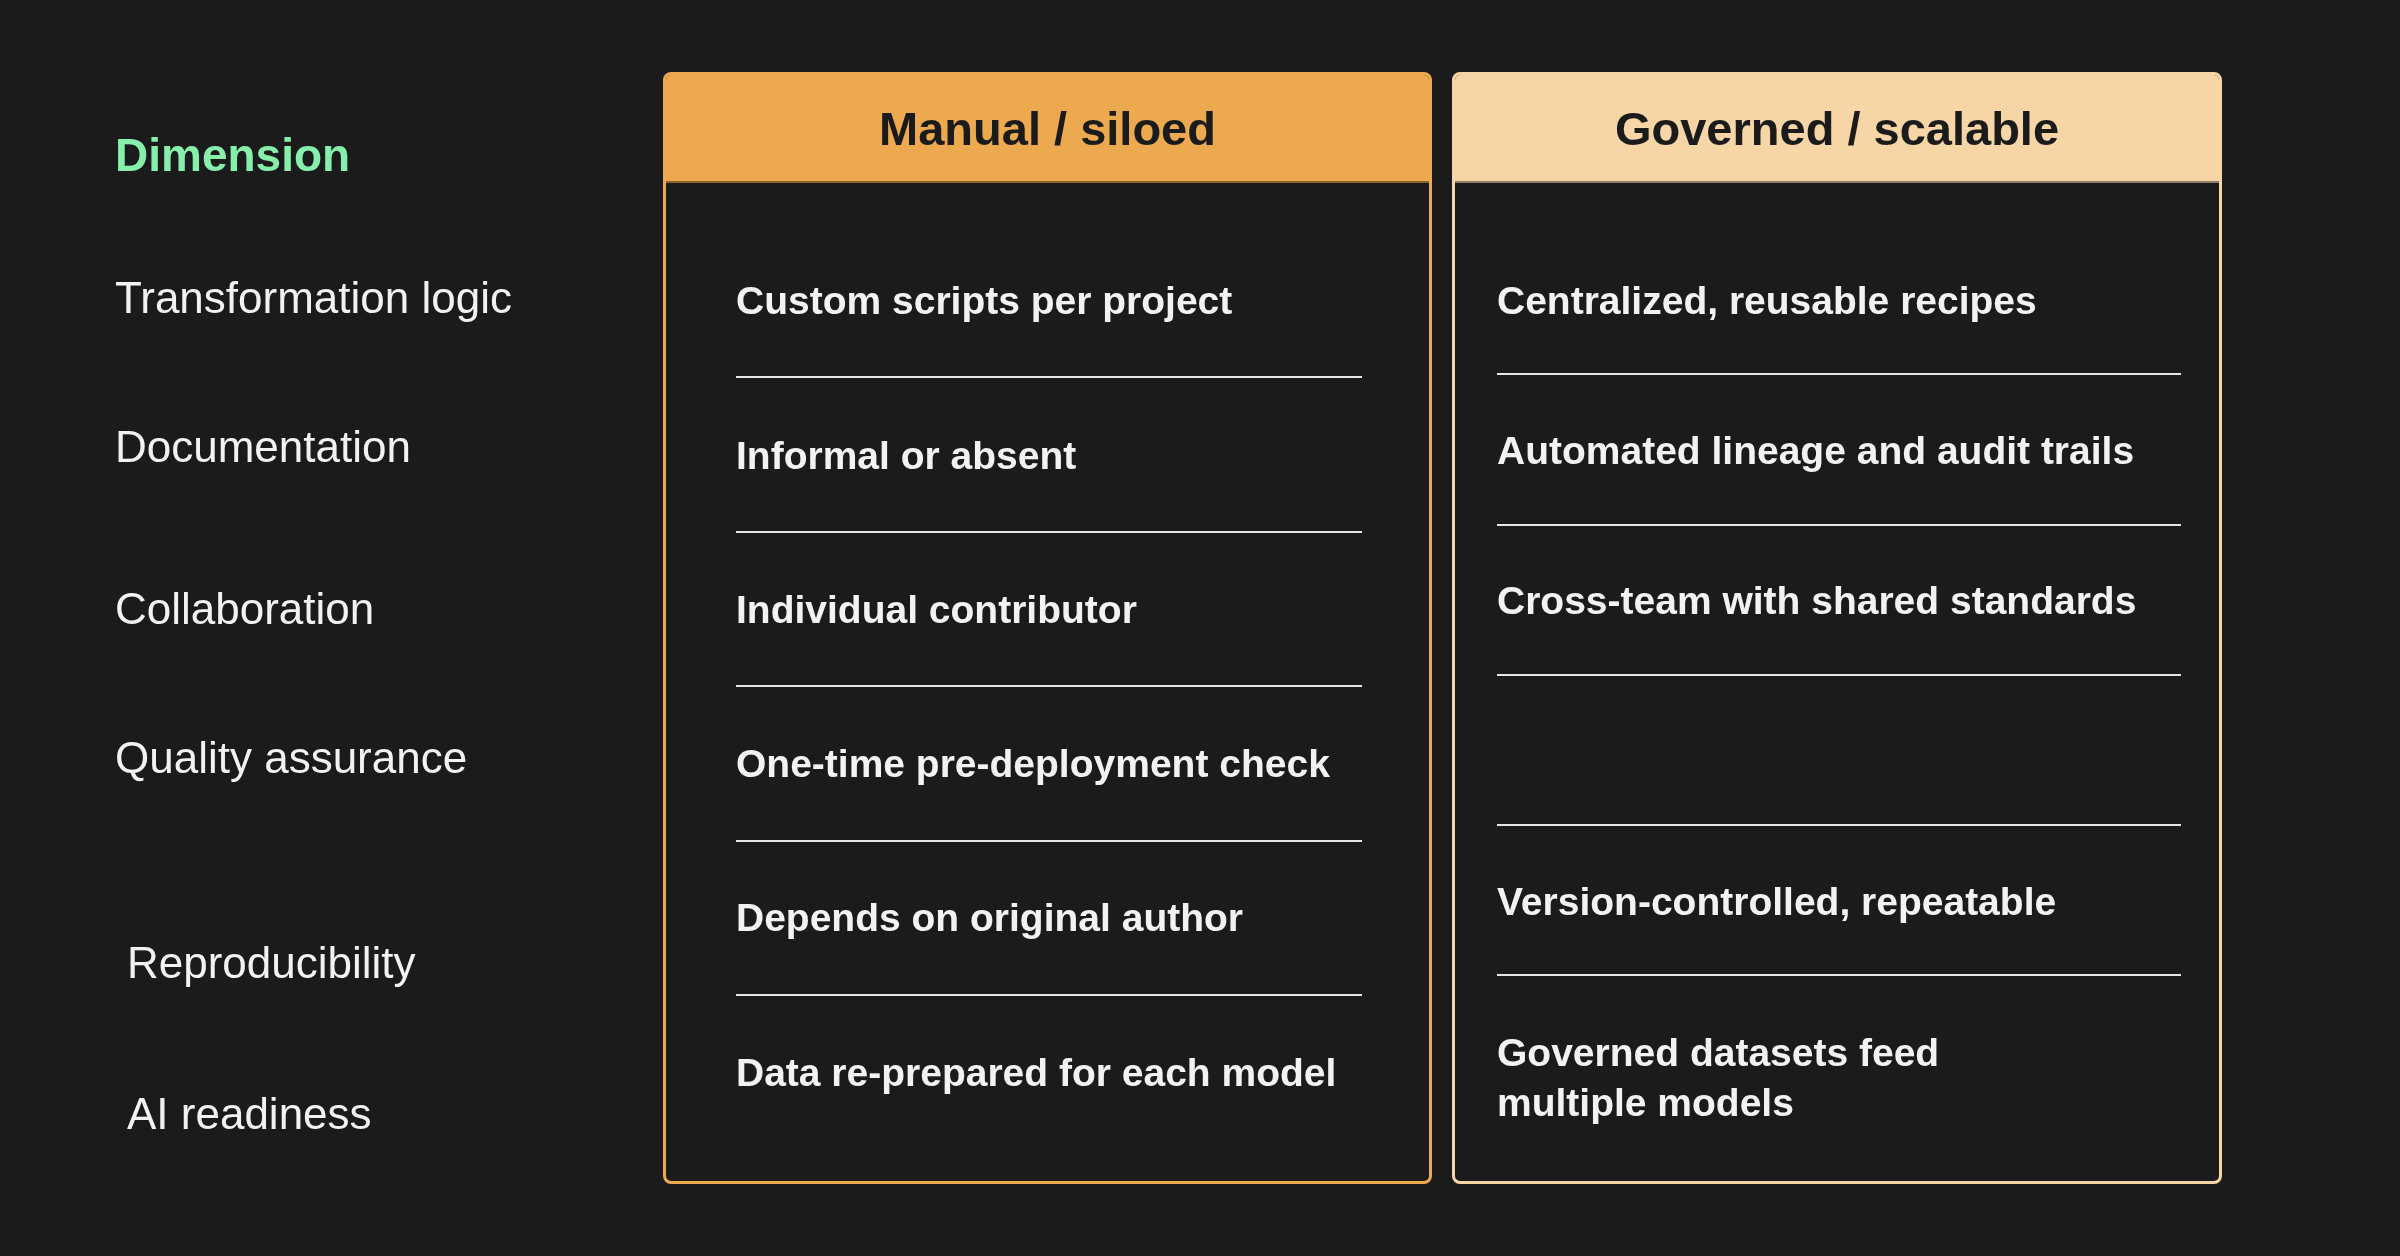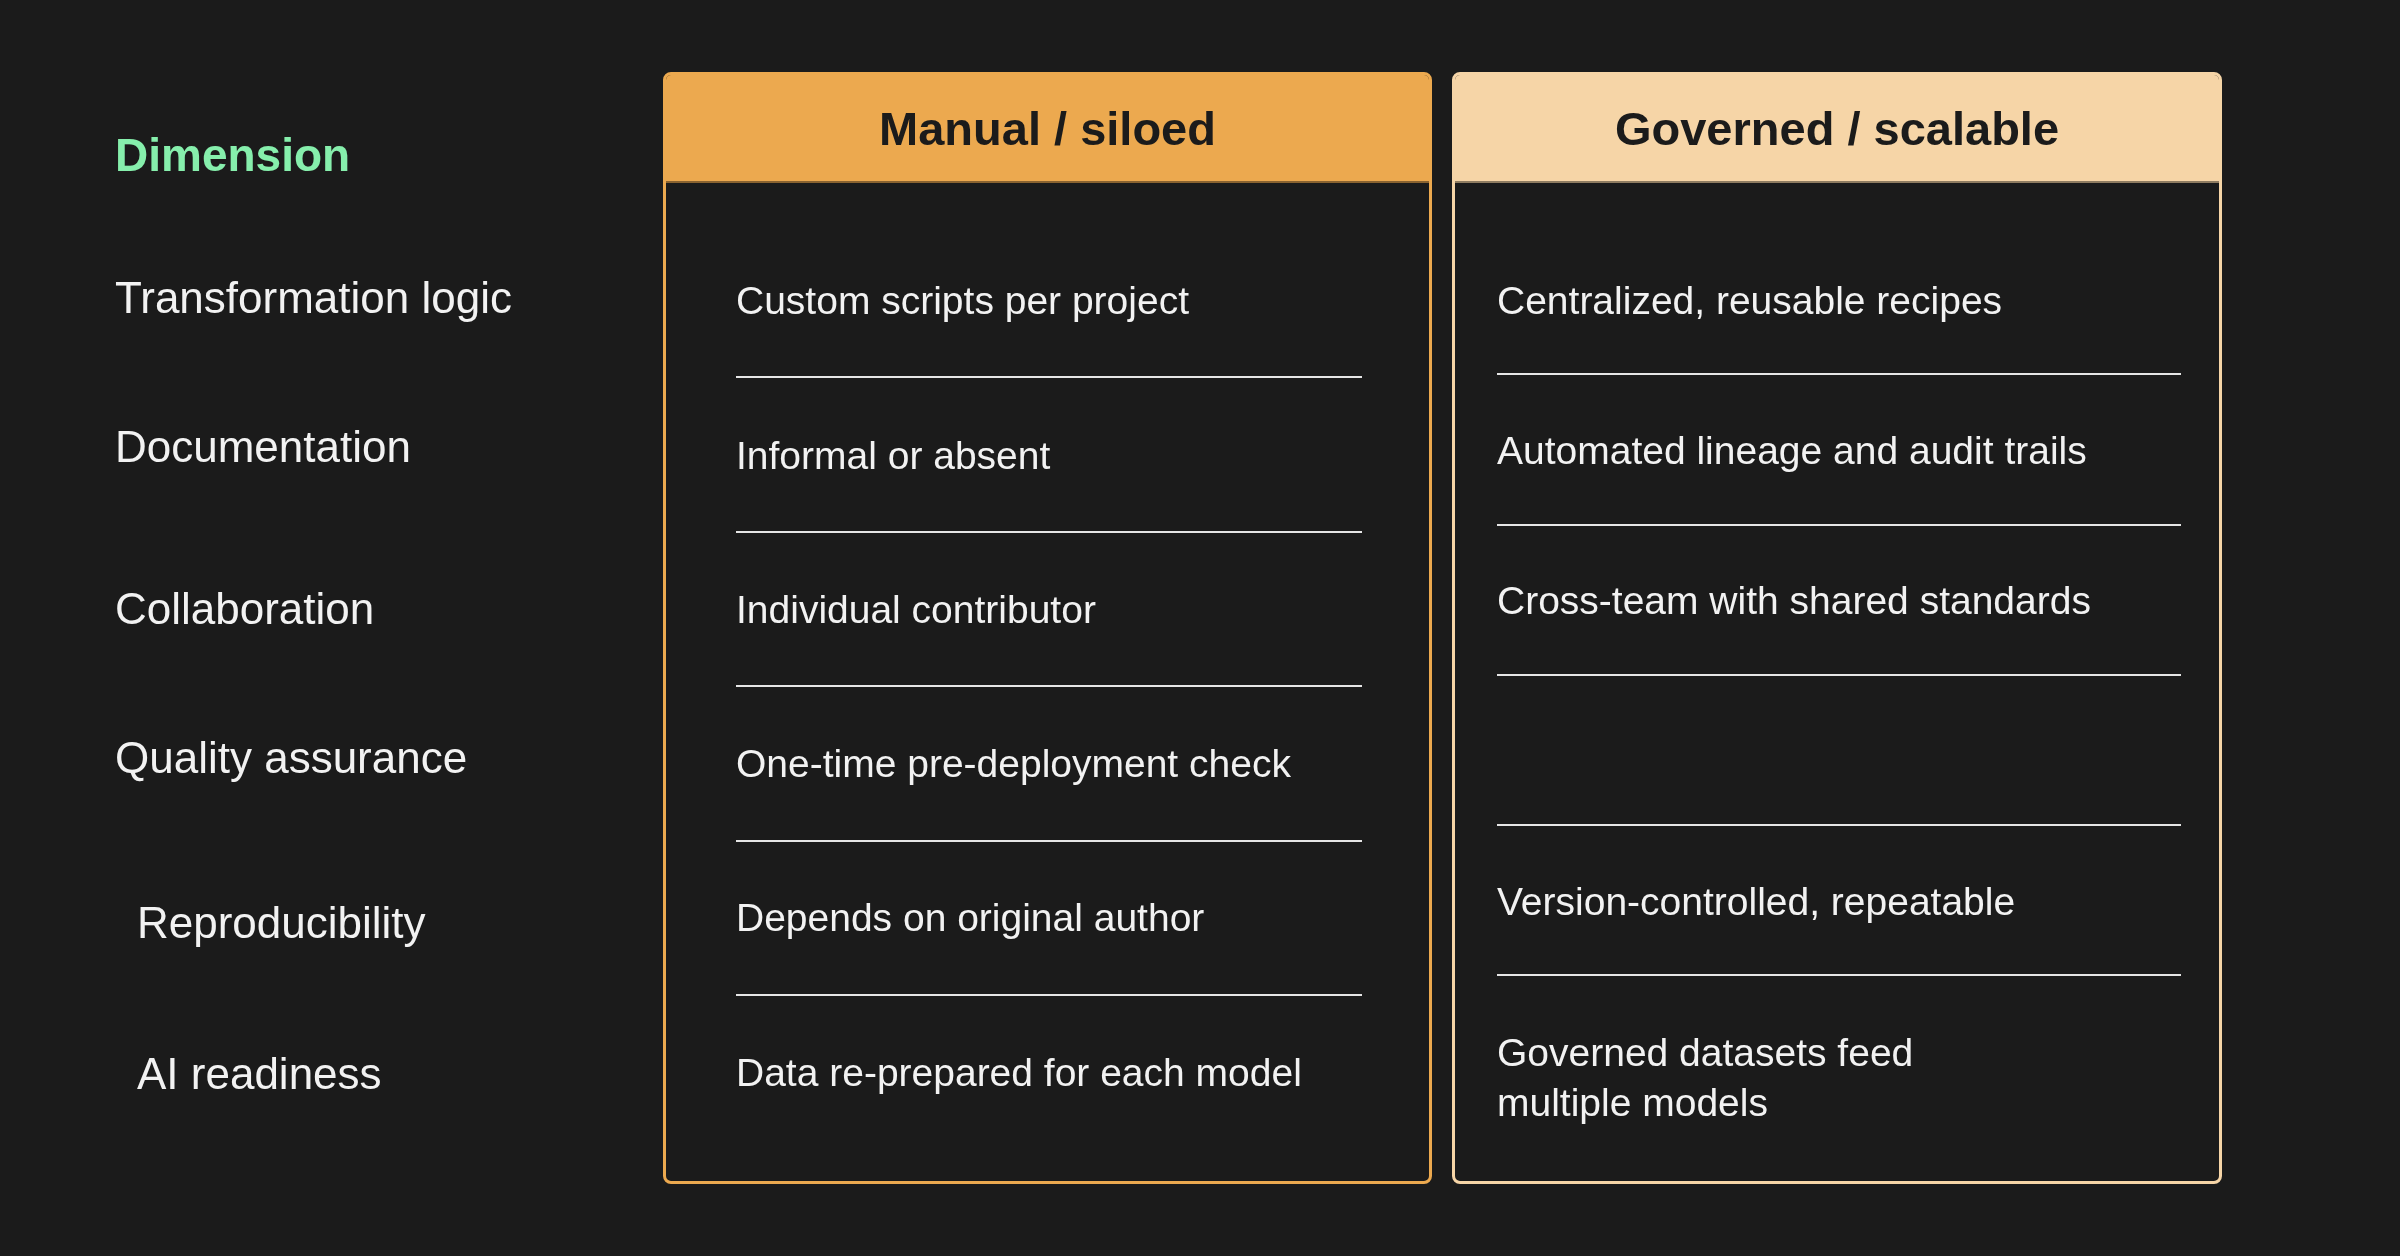--- a/index.html
+++ b/index.html
@@ -6,35 +6,35 @@
   body {
     width:2400px; height:1256px; background:#1b1b1b; position:relative; overflow:hidden;
     font-family:"Liberation Sans", sans-serif; color:#f5f5f5;
   }
   .dim-title {
     position:absolute; left:115px; top:128px; font-size:46px; font-weight:bold; color:#86efac;
   }
   .dim-label {
     position:absolute; left:115px; font-size:44px; color:#f2f2f2; transform:translateY(-50%); white-space:nowrap;
   }
-  .dim-label.indent { left:137px; }
+  .dim-label.indent { left:127px;margin-top:40px; }
   .card {
     position:absolute; top:72px; height:1112px; border-radius:8px; box-sizing:border-box; overflow:hidden;
     background:#1b1b1b;
   }
   .card-1 { left:663px; width:769px; border:3px solid #eca94f; }
   .card-2 { left:1452px; width:770px; border:3px solid #f6d5a7;text-align:right; }
   .card-header {
     position:absolute; left:0; top:0; right:0; height:106px; display:flex; align-items:center; justify-content:center;
     font-size:47px; font-weight:bold; color:#1b1b1b;
   }
   .card-1 .card-header { background:#eca94f; border-bottom:2px solid #8a6330; }
   .card-2 .card-header { background:#f6d5a7; border-bottom:2px solid #8f7c61; }
   .cell {
-    position:absolute; font-size:39px; color:#f2f2f2; transform:translateY(-50%); line-height:1.3; white-space:nowrap;
+    position:absolute; font-size:39px; color:#f2f2f2; transform:translateY(-50%); line-height:1.3; white-space:nowrap;font-weight:bold;
   }
   .card-1 .cell { left:70px; }
   .card-2 .cell { left:42px; }
   .rule { position:absolute; height:2px; background:#e6e6e6; }
   .card-1 .rule { left:70px; width:626px; }
   .card-2 .rule { left:42px; width:684px; }
 </style>
 </head>
 <body>
 

